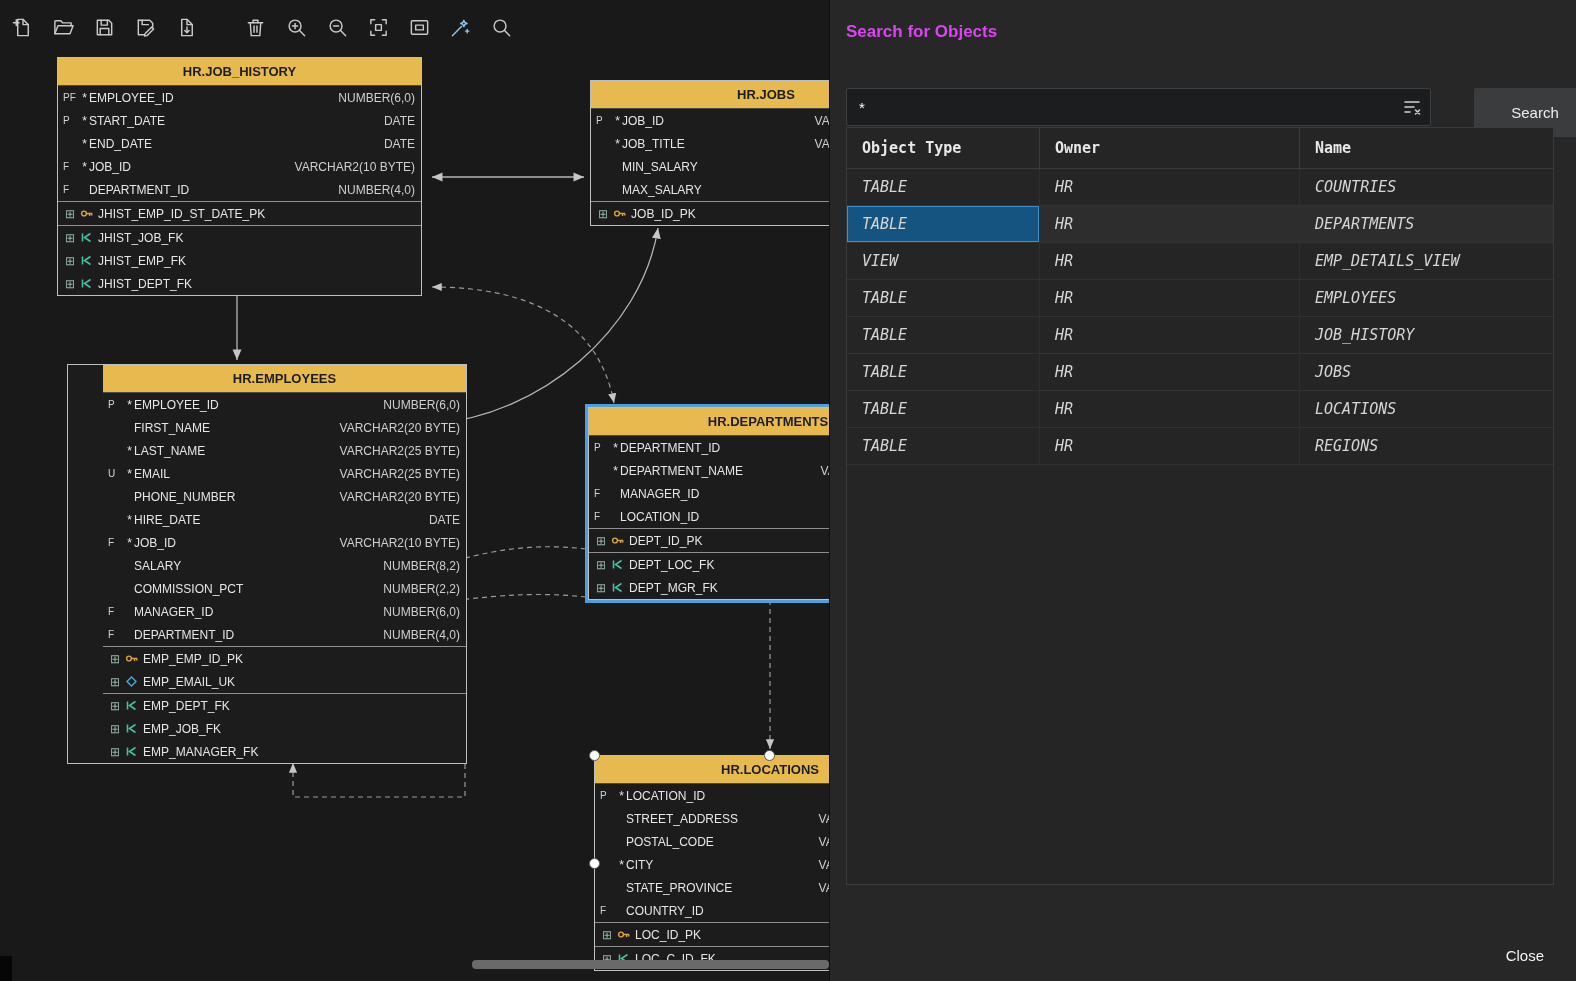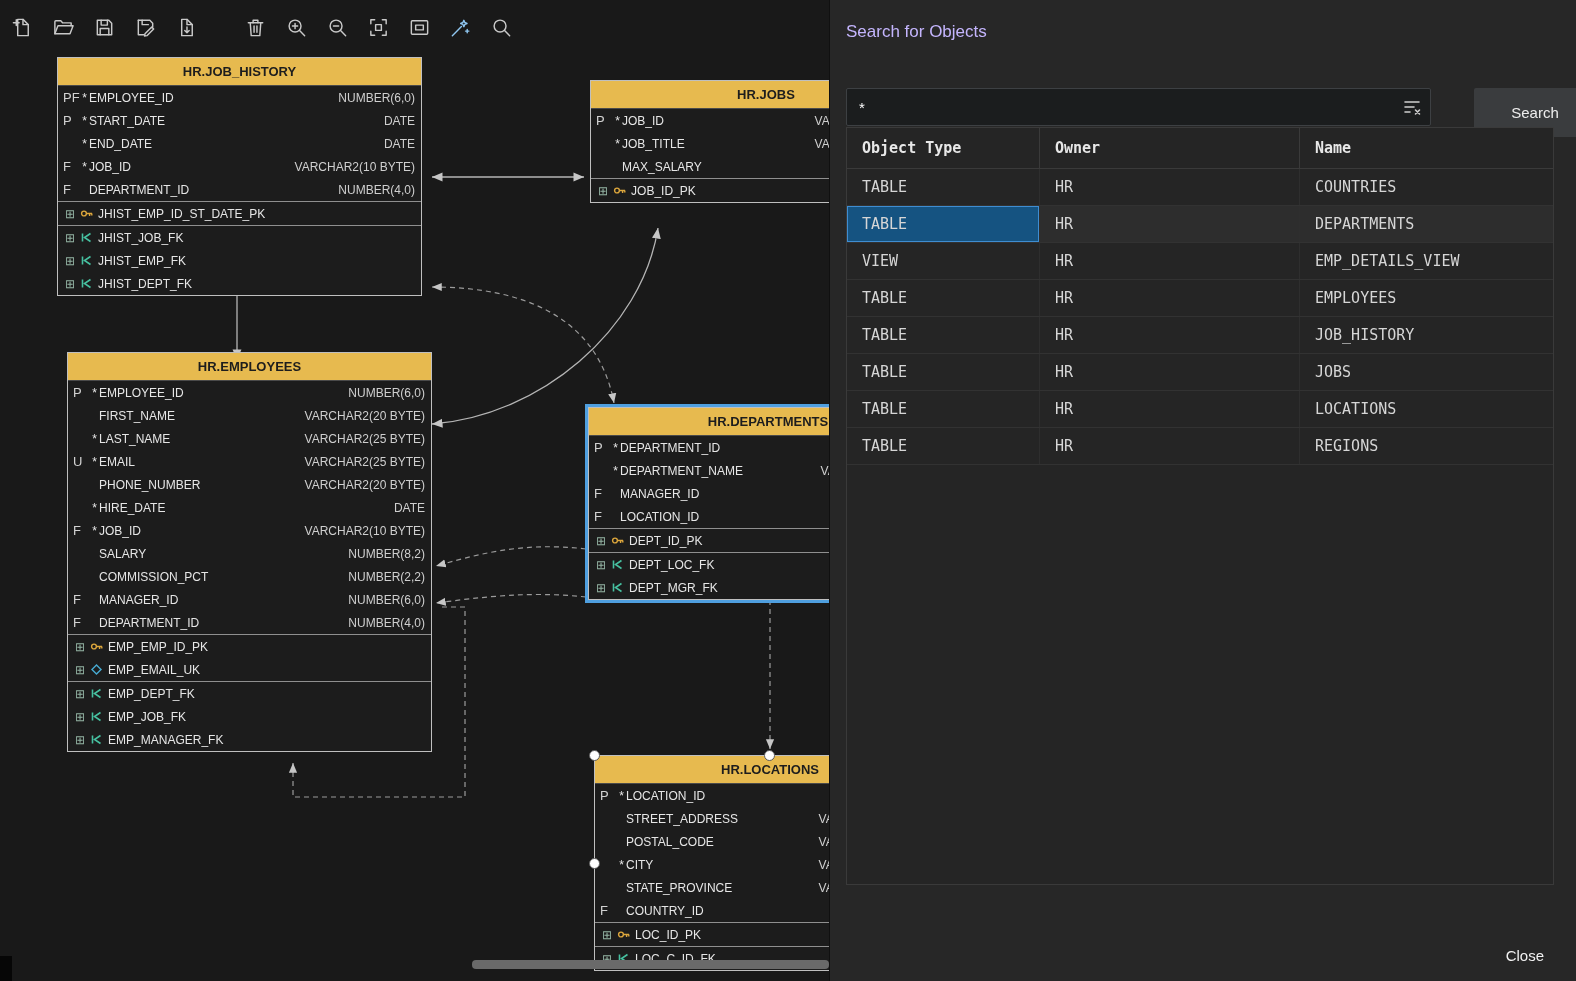--- a/index.html
+++ b/index.html
@@ -17,57 +17,57 @@
     justify-content:center;cursor:pointer;padding:0;}
   .tbtn.gap{margin-left:28px;}
   .tbtn svg{display:block;}
 
   
   .entity{position:absolute;background:#1c1c1c;border:1px solid #bfbfbf;color:#e6e6e6;font-size:12px;z-index:3;}
   .entity.hl{box-shadow:0 0 0 3px #4f9fdf;}
   .ehead{height:27px;background:#e7ba4f;color:#1d1d1d;font-weight:bold;font-size:13px;display:flex;
     align-items:center;justify-content:center;border-bottom:1px solid #4a4a4a;white-space:nowrap;}
   .erow{display:flex;height:23px;align-items:center;padding:0 6px 0 5px;}
-  .fl{width:17px;font-size:13px;color:#d2d2d2;flex:none;}
+  .fl{width:17px;font-size:10px;color:#d2d2d2;flex:none;}
   .rq{width:9px;text-align:center;flex:none;}
   .nm{flex:1;white-space:nowrap;overflow:hidden;}
   .ty{white-space:nowrap;color:#cfcfcf;margin-left:10px;}
   .esep{border-top:1px solid #8f8f8f;height:0;}
   .krow{display:flex;height:23px;align-items:center;padding-left:7px;gap:5px;}
   .expand{color:#93b3a3;font-size:12px;line-height:1;cursor:pointer;}
   .kicon{display:flex;align-items:center;}
   .klabel{white-space:nowrap;}
   .handle{position:absolute;width:11px;height:11px;border-radius:50%;background:#ffffff;
     border:1px solid #5a5a5a;z-index:8;box-sizing:border-box;}
 
   .sb-corner{position:absolute;left:0;top:956px;width:12px;height:25px;background:#060606;z-index:7;}
   .hscroll{position:absolute;left:472px;top:960px;width:357px;height:9px;background:#6a6a6a;
     border-radius:4px;z-index:7;}
 
   
   .panel{position:absolute;left:829px;top:0;width:747px;height:981px;background:#272727;
     border-left:1px solid #101010;box-sizing:border-box;z-index:10;}
-  .ptitle{position:absolute;left:16px;top:22px;font-size:17px;font-weight:400;color:#c4b5fd;}
+  .ptitle{position:absolute;left:16px;top:22px;font-size:17px;font-weight:700;color:#d946ef;}
   .search-wrap{position:absolute;left:16px;top:88px;width:585px;height:38px;}
   .search-input{width:100%;height:100%;box-sizing:border-box;background:#1b1d1e;border:1px solid #3d4043;
     border-radius:2px;color:#ffffff;font-size:15px;padding:0 40px 0 12px;outline:none;
     font-family:"Liberation Sans",sans-serif;}
   .filter-ic{position:absolute;right:9px;top:9px;cursor:pointer;}
   .search-btn{position:absolute;left:608px;top:88px;width:122px;height:49px;background:#3a3c3e;border:none;
     border-radius:2px;color:#ededed;font-size:15px;cursor:pointer;font-family:"Liberation Sans",sans-serif;margin-left:36px;}
 
   .rtable{position:absolute;left:16px;top:127px;width:708px;height:758px;border:1px solid #3a3a3a;
     box-sizing:border-box;font-family:"DejaVu Sans Mono","Liberation Mono",monospace;font-size:15px;
     color:#d6d6d6;background:#252525;overflow:hidden;}
   .thead{display:flex;height:40px;align-items:stretch;font-weight:bold;color:#e8e8e8;
     border-bottom:1px solid #3a3a3a;}
   .th{display:flex;align-items:center;padding-left:15px;box-sizing:border-box;border-right:1px solid #3a3a3a;cursor:pointer;}
   .th:last-child{border-right:none;}
   .tr{display:flex;height:36px;align-items:stretch;border-bottom:1px solid #323232;cursor:pointer;}
-  .td{display:flex;align-items:center;padding-left:15px;box-sizing:border-box;border-right:1px solid #2e2e2e;}
+  .td{display:flex;align-items:center;padding-left:15px;box-sizing:border-box;border-right:1px solid #2e2e2e;font-style:italic;}
   .td:last-child{border-right:none;}
   .tr.sel{background:#2d2d2d;}
   .tr.sel .td.c0{background:#155381;box-shadow:inset 0 0 0 1px #3f8dd1;}
   .c0{width:193px;flex:none;}
   .c1{width:260px;flex:none;text-align:center;}
   .c2{width:255px;flex:none;}
 
   .close-btn{position:absolute;right:26px;bottom:16px;background:none;border:none;color:#f2f2f2;
     font-size:15px;cursor:pointer;font-family:"Liberation Sans",sans-serif;text-align:right;}
 </style>
@@ -187,36 +187,42 @@
           </div>
           <div class="erow">
             <span class="fl"></span>
             <span class="rq">*</span>
             <span class="nm">JOB_TITLE</span>
             <span class="ty">VARCHAR2(35 BYTE)</span>
           </div>
           <div class="erow">
             <span class="fl"></span>
             <span class="rq"></span>
+            <span class="nm">MIN_SALARY</span>
+            <span class="ty"></span>
+          </div>
+          <div class="erow">
+            <span class="fl"></span>
+            <span class="rq"></span>
             <span class="nm">MAX_SALARY</span>
             <span class="ty"></span>
           </div>
           <div class="esep"></div>
           <div class="krow">
             <span class="expand">⊞</span>
             <span class="kicon">
               <svg width="13" height="13" viewBox="0 0 13 13" fill="none" stroke="#dca63c" stroke-width="1.4">
                 <circle cx="4" cy="6.5" r="2.4"></circle>
                 <path d="M6.4 6.5 H12 M9.6 6.5 V9 M11.8 6.5 V8.6"></path>
               </svg>
             </span>
             <span class="klabel">JOB_ID_PK</span>
           </div>
         </div>
-        <div class="entity" style="left: 67px; top: 352px; width: 363px;">
+        <div class="entity" style="left: 67px; top: 364px; width: 363px; padding-left: 35px;">
           <div class="ehead">HR.EMPLOYEES</div>
           <div class="erow">
             <span class="fl">P</span>
             <span class="rq">*</span>
             <span class="nm">EMPLOYEE_ID</span>
             <span class="ty">NUMBER(6,0)</span>
           </div>
           <div class="erow">
             <span class="fl"></span>
             <span class="rq"></span>

